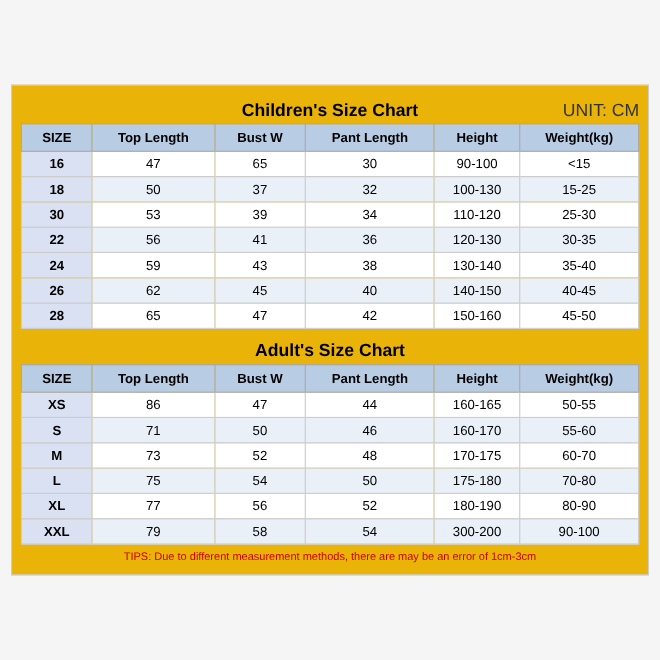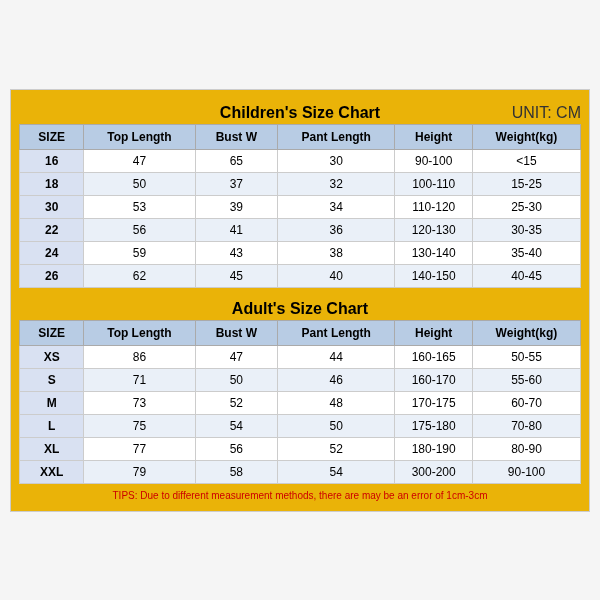--- a/index.html
+++ b/index.html
@@ -100,21 +100,21 @@
           <td>65</td>
           <td>30</td>
           <td>90-100</td>
           <td>&lt;15</td>
         </tr>
         <tr>
           <td class="size-col">18</td>
           <td>50</td>
           <td>37</td>
           <td>32</td>
-          <td>100-110</td>
+          <td>100-130</td>
           <td>15-25</td>
         </tr>
         <tr>
           <td class="size-col">30</td>
           <td>53</td>
           <td>39</td>
           <td>34</td>
           <td>110-120</td>
           <td>25-30</td>
         </tr>
@@ -134,20 +134,28 @@
           <td>130-140</td>
           <td>35-40</td>
         </tr>
         <tr>
           <td class="size-col">26</td>
           <td>62</td>
           <td>45</td>
           <td>40</td>
           <td>140-150</td>
           <td>40-45</td>
+        </tr>
+        <tr>
+          <td class="size-col">28</td>
+          <td>65</td>
+          <td>47</td>
+          <td>42</td>
+          <td>150-160</td>
+          <td>45-50</td>
         </tr>
       </tbody>
   </table>
 
   <div class="adult-section">
     <div class="section-title">
       <span>Adult's Size Chart</span>
     </div>
     <table>
       <thead>

